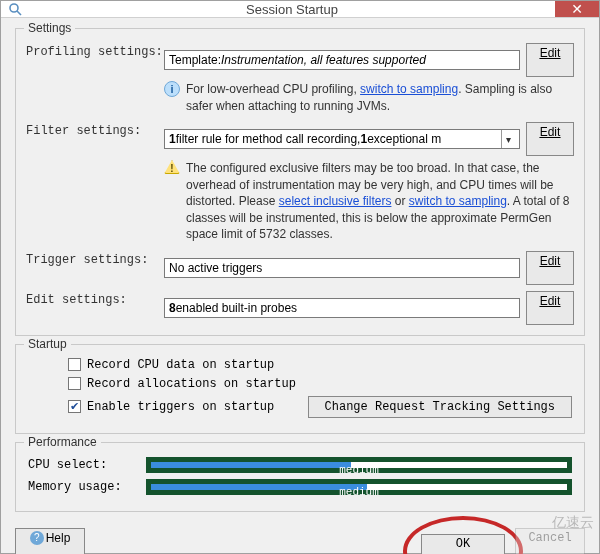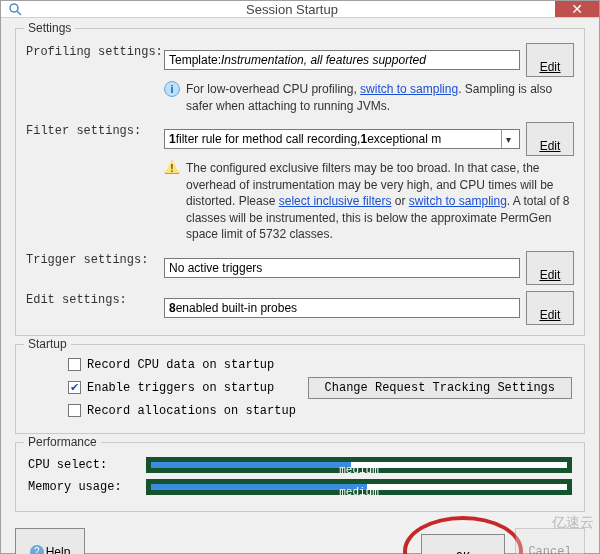--- a/index.html
+++ b/index.html
@@ -16,21 +16,21 @@
 
 .fieldset { border: 1px solid #c9c9c9; padding: 8px 10px 10px 10px; position: relative; }
 .legend { position: absolute; top: -8px; left: 8px; background: #f0f0f0; padding: 0 4px; color: #333; }
 
 .row { display: flex; align-items: flex-start; margin-top: 6px; gap: 6px; }
 .label { width: 132px; color: #333; padding-top: 2px; white-space: nowrap; }
 .field { flex: 1; display: flex; align-items: center; gap: 6px; }
 .textbox { flex: 1; height: 20px; background: #fff; border: 1px solid #7a7a7a; padding: 1px 4px; overflow: hidden; white-space: nowrap; font-family: "Courier New", monospace; display: flex; align-items: center; }
 .textbox .italic { font-style: italic; }
 .dd-arrow { width: 14px; height: 18px; border-left: 1px solid #999; display: inline-flex; align-items: center; justify-content: center; margin-left: auto; color:#333; font-size:10px;}
-.btn { height: 20px; border: 1px solid #888; background: #e9e9e9; padding: 16px 10px; display: inline-flex; align-items: flex-start; justify-content: center; min-width: 48px; text-decoration: underline; }
+.btn { height: 20px; border: 1px solid #888; background: #e9e9e9; padding: 16px 10px; display: inline-flex; align-items: flex-end; justify-content: center; min-width: 48px; text-decoration: underline; }
 .btn.noline { text-decoration: none; }
 .btn-u .u { text-decoration: underline; }
 .infoblock { display: flex; gap: 6px; padding: 4px 0 2px 138px; }
 .info-icon, .warn-icon { flex: 0 0 16px; height: 16px; border-radius: 50%; display:flex; align-items:center; justify-content:center; font-size:11px; font-weight:bold; }
 .info-icon { background:#bcdffb; color:#1e5fa0; border:1px solid #6fa8d8; }
 .warn-icon { border-radius: 2px; background: #ffe27a; color:#5a4b00; border:1px solid #c9a800; width:16px; height:14px; clip-path: polygon(50% 0, 100% 100%, 0 100%); font-size:10px; padding-top:2px;}
 .info-text { flex:1; color:#333; line-height:1.35; font-family:"Courier New",monospace; font-size:11.5px;}
 .info-text a { color:#1a4fd6; text-decoration: underline; }
 
 .checkbox-row { display:flex; align-items:center; gap:6px; margin:5px 2px;padding-left:40px; }
@@ -143,27 +143,27 @@
       </div>
     </div>
 
     <div class="fieldset">
       <div class="legend">Startup</div>
       <div class="checkbox-row">
         <span class="chk"></span>
         <span class="mono">Record CPU data on startup</span>
       </div>
       <div class="checkbox-row">
+        <span class="chk"></span>
+        <span class="mono">Record allocations on startup</span>
+      </div>
+      <div class="checkbox-row">
         <span class="chk checked"></span>
         <span class="mono">Enable triggers on startup</span>
         <button class="long-btn mono">Change Request Tracking Settings</button>
-      </div>
-      <div class="checkbox-row">
-        <span class="chk"></span>
-        <span class="mono">Record allocations on startup</span>
       </div>
     </div>
 
     <div class="fieldset">
       <div class="legend">Performance</div>
       <div class="perf-row">
         <div class="perf-label">CPU select:</div>
         <div class="progress">
           <div class="progress-fill" id="cpu-fill" style="width: 48%;"></div>
           <div class="progress-text">medium</div>

